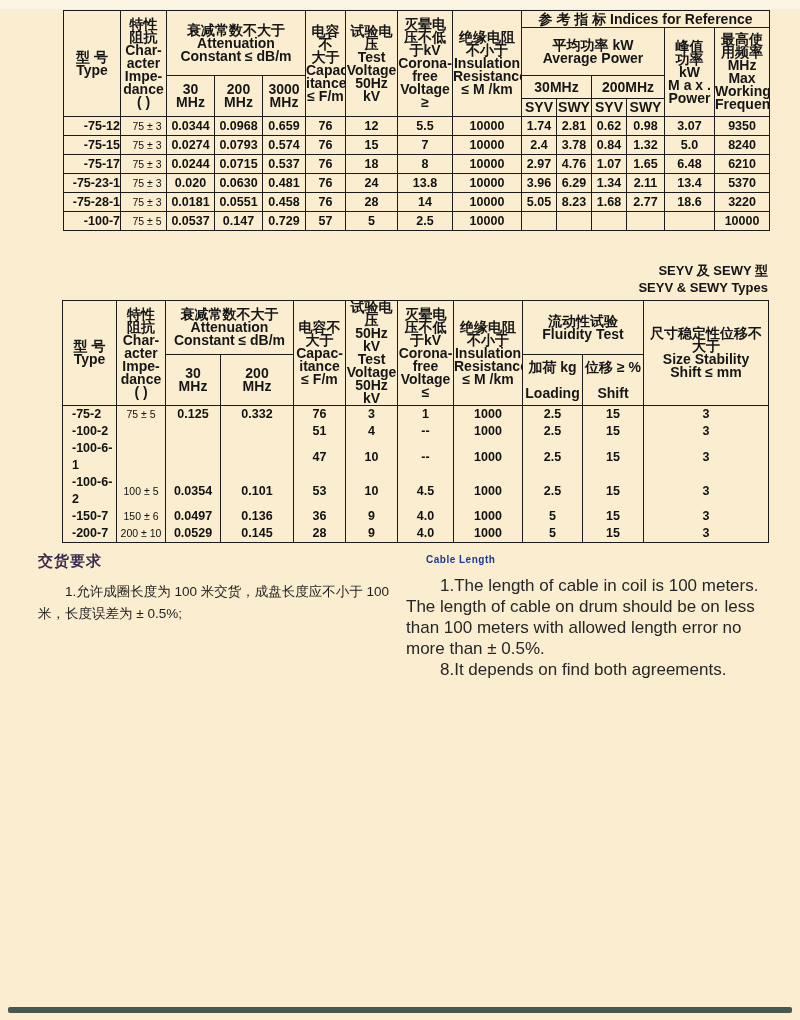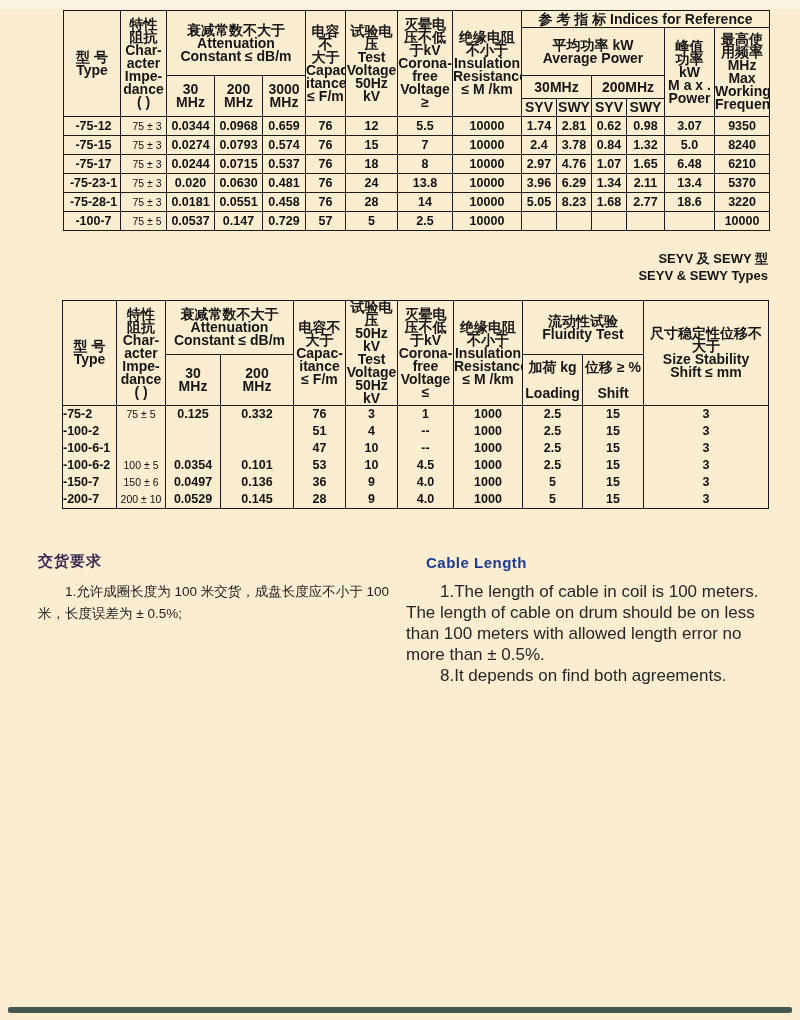--- a/index.html
+++ b/index.html
@@ -19,40 +19,40 @@
     text-align:center;vertical-align:middle;white-space:pre-line;color:#161616;
   }
   .spec td{
     font-weight:bold;font-size:12.5px;text-align:center;vertical-align:middle;color:#111;
   }
   .big{font-size:12px;line-height:15px;}
   .ref{font-size:12.5px;line-height:14px;}
 
   .t1{left:63px;top:10px;width:706px;}
   .t1 tbody td{height:18px;line-height:18px;}
-  .t1 tbody .c0{text-align:center;padding-left:3px;}
+  .t1 tbody .c0{text-align:right;padding-left:3px;}
   .t1 tbody .c1{font-size:10.5px;font-weight:normal;padding-left:7px;}
 
   .seyv{
-    position:absolute;right:32px;top:250px;text-align:right;
+    position:absolute;right:32px;top:262px;text-align:right;
     font-weight:bold;font-size:13px;line-height:17px;white-space:pre-line;color:#141414;
   }
 
   .t2{left:62px;top:300px;width:706px;}
   .t2 tbody td{height:17px;line-height:17px;border-top:none;border-bottom:none;}
-  .t2 tbody .c0{text-align:left;padding-left:0;margin-top:28px;}
+  .t2 tbody .c0{text-align:left;padding-left:9px;margin-top:28px;}
   .t2 tbody .c1{font-size:10.5px;font-weight:normal;}
 
   .notes-cn{position:absolute;left:38px;top:552px;width:360px;}
   .notes-en{position:absolute;left:406px;top:554px;width:372px;}
   .notes-cn h3{
     margin:0 0 10px 0;font-size:15px;font-weight:bold;color:#3a2b52;letter-spacing:1px;
   }
   .notes-en h3{
-    margin:0 0 10px 20px;font-size:15px;font-weight:bold;color:#1d3a96;letter-spacing:0.5px;
+    margin:0 0 10px 20px;font-size:10px;font-weight:bold;color:#1d3a96;letter-spacing:0.5px;
   }
   .notes-cn p{margin:0;font-size:13.5px;line-height:22px;color:#1e1e1e;text-indent:2em;}
   .notes-en p{margin:0;font-size:17px;line-height:21px;color:#262626;text-indent:2em;}
 
   .footer-bar{
     position:absolute;left:8px;right:8px;top:1007px;height:6px;
     background:#445750;border-radius:2px;
   }
 </style>
 </head>

